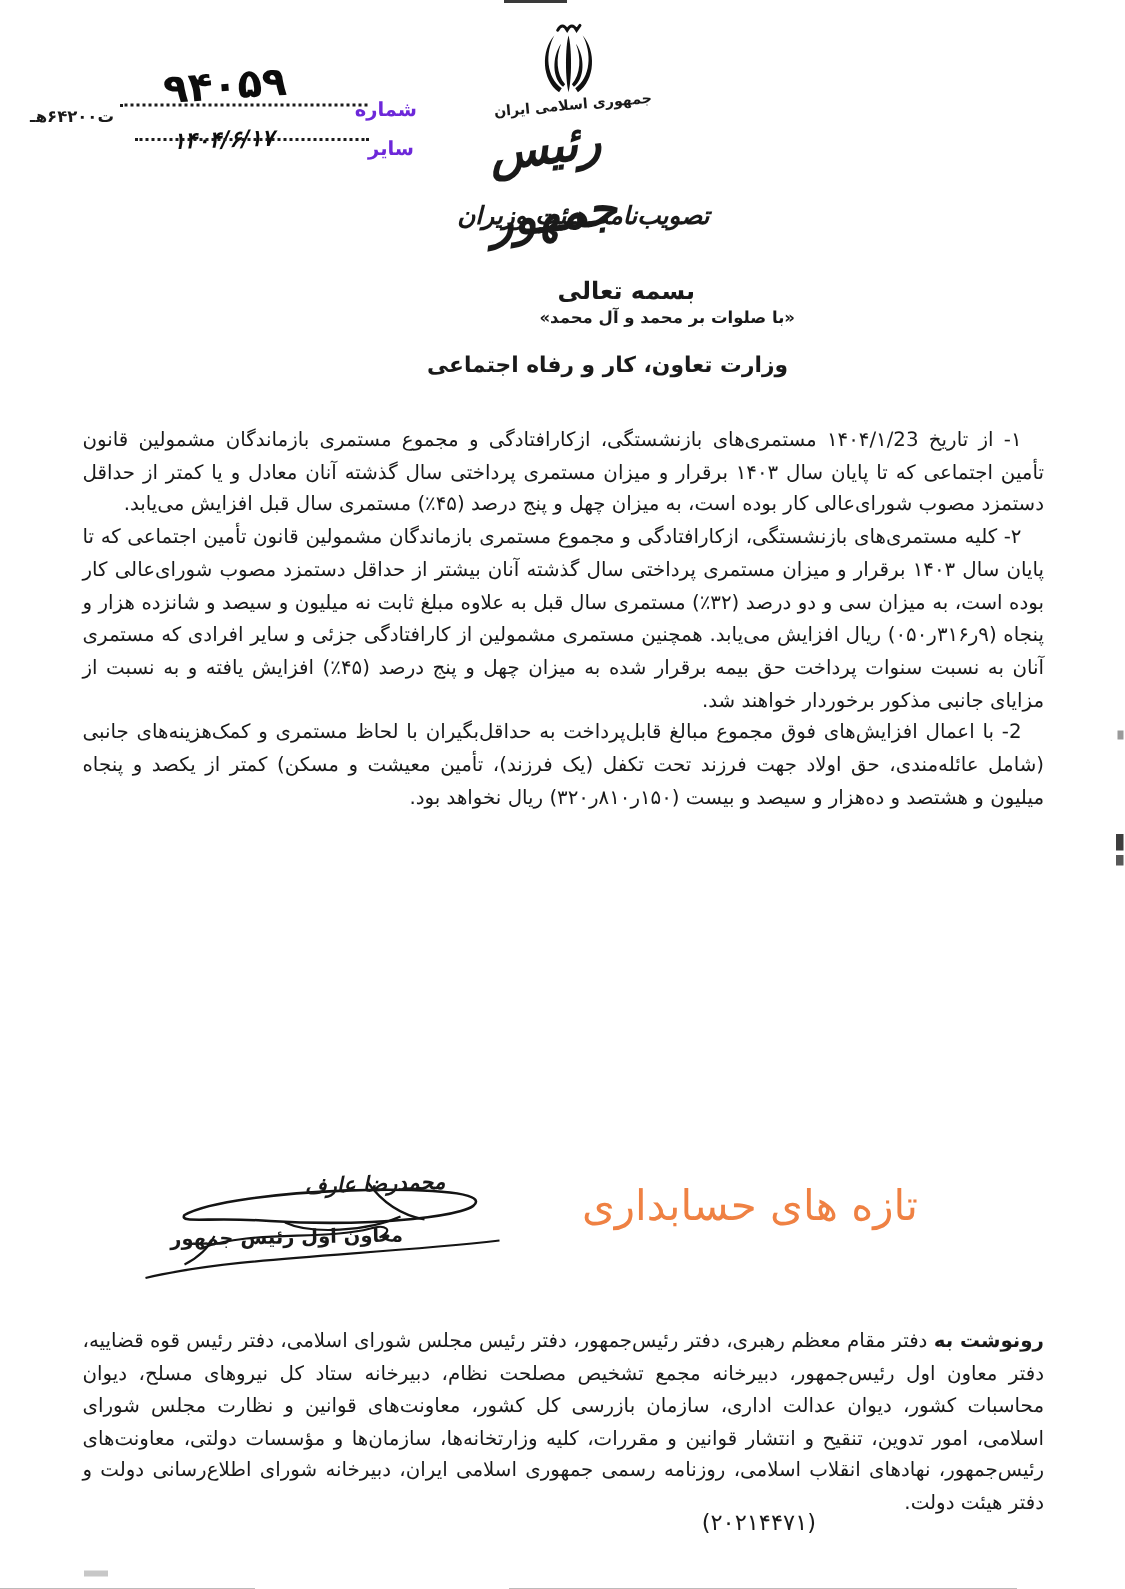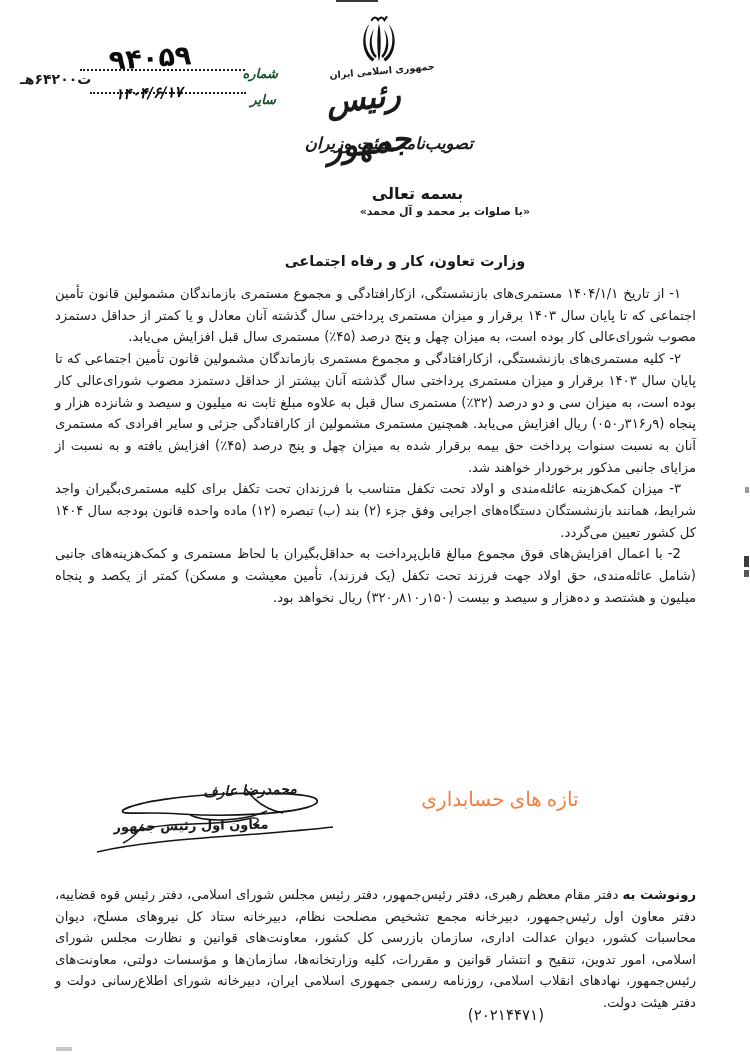--- a/index.html
+++ b/index.html
@@ -5,58 +5,58 @@
   html,body{margin:0;padding:0;background:#888;}
   .page{
     position:relative;width:750px;height:1059px;margin:0 auto;
     background:#ffffff;overflow:hidden;direction:rtl;
     font-family:"DejaVu Sans", sans-serif;color:#1a1a1a;
   }
   
   .top-artifact{position:absolute;left:336px;top:0;width:42px;height:2px;background:#3a3a3a;}
   
   .numblock{position:absolute;left:20px;top:44px;width:260px;height:70px;direction:rtl;}
-  .numblock .lbl{position:absolute;font-size:13px;font-style:italic;font-weight:600;color:#14532d;text-align:center;}
+  .numblock .lbl{position:absolute;font-size:13px;font-weight:600;color:#6d28d9;text-align:center;}
   .lbl-no{right:2px;top:22px;}
   .lbl-dt{right:4px;top:48px;}
   .hand-no{position:absolute;left:72px;top:-2px;width:116px;text-align:center;
     font-size:27px;font-weight:bold;letter-spacing:3px;transform:rotate(-4deg);color:#0c0c0c;}
-  .no-suffix{position:absolute;left:0;top:27px;font-size:14px;font-weight:600;}
+  .no-suffix{position:absolute;left:0;top:27px;font-size:11px;font-weight:600;}
   .dots1{position:absolute;left:60px;top:25px;width:165px;border-bottom:2px dotted #1c1c1c;}
   .hand-dt{position:absolute;left:74px;top:40px;width:110px;text-align:center;
     font-size:15px;font-weight:bold;font-style:italic;transform:rotate(-2deg);color:#0c0c0c;}
   .dots2{position:absolute;left:70px;top:48px;width:156px;border-bottom:2px dotted #1c1c1c;}
   
   .emblem{position:absolute;left:352px;top:12px;width:54px;height:54px;}
   .statename{position:absolute;left:320px;top:65px;width:124px;text-align:center;
     font-size:9.5px;font-weight:600;transform:rotate(-5deg);}
   .office{position:absolute;left:296px;top:76px;width:140px;text-align:center;
     font-size:32px;font-weight:bold;font-style:italic;transform:rotate(-7deg);line-height:1.4;}
   .doctype{position:absolute;left:283px;top:134px;width:190px;
     font-size:16.5px;font-weight:bold;font-style:italic;}
   
   .besmele{position:absolute;left:330px;top:184px;width:175px;text-align:center;font-size:16px;font-weight:600;}
   .salawat{position:absolute;left:305px;top:205px;width:225px;font-size:11px;font-weight:600;}
   
-  .addressee{position:absolute;left:255px;top:253px;width:300px;text-align:center;
+  .addressee{position:absolute;left:255px;top:236px;width:300px;text-align:center;
     font-size:14.5px;font-weight:bold;}
   
   .body{position:absolute;left:55px;top:283px;width:641px;direction:rtl;
     font-size:13.2px;line-height:21.7px;text-align:justify;}
   .body p{margin:0;text-indent:15px;}
   
   .sigblock{position:absolute;left:95px;top:780px;width:250px;height:84px;}
   .sigblock svg{position:absolute;left:0;top:0;}
   .signame{position:absolute;left:60px;top:2px;width:190px;text-align:center;
     font-size:14px;font-weight:bold;font-style:italic;transform:rotate(-2deg);}
   .sigtitle{position:absolute;left:16px;top:38px;width:160px;text-align:center;
     font-size:13px;font-weight:600;transform:rotate(-1deg);}
   
   .watermark{position:absolute;left:380px;top:787px;width:240px;text-align:center;
-    font-size:20px;color:#ef8143;font-weight:500;font-family:Liberation Serif, serif;}
+    font-size:28px;color:#ef8143;font-weight:500;}
   
   .footer{position:absolute;left:55px;top:884px;width:641px;direction:rtl;
     font-size:13.2px;line-height:21.5px;text-align:justify;}
   .footer .lead{font-weight:bold;margin-top:28px;}
   .refnum{position:absolute;left:474px;top:1006px;width:70px;text-align:center;font-size:15px;}
   
   .edge-mark{position:absolute;background:#444;}
   .m1{left:745px;top:487px;width:4px;height:6px;background:#9a9a9a;}
   .m2{left:744px;top:556px;width:5px;height:11px;background:#3d3d3d;}
   .m3{left:744px;top:570px;width:5px;height:7px;background:#585858;}
@@ -92,23 +92,22 @@
   <div class="statename">جمهوری اسلامی ایران</div>
   <div class="office">رئیس جمهور</div>
   <div class="doctype">تصویب‌نامه هیئت وزیران</div>
 
   <div class="besmele">بسمه تعالی</div>
   <div class="salawat">«با صلوات بر محمد و آل محمد»</div>
 
   <div class="addressee">وزارت تعاون، کار و رفاه اجتماعی</div>
 
   <div class="body">
-    <p>۱- از تاریخ ۱۴۰۴/۱/۱ مستمری‌های بازنشستگی، ازکارافتادگی و مجموع مستمری بازماندگان مشمولین قانون تأمین اجتماعی که تا پایان سال ۱۴۰۳ برقرار و میزان مستمری پرداختی سال گذشته آنان معادل و یا کمتر از حداقل دستمزد مصوب شورای‌عالی کار بوده است، به میزان چهل و پنج درصد (۴۵٪) مستمری سال قبل افزایش می‌یابد.</p>
+    <p>۱- از تاریخ ۱۴۰۴/۱/23 مستمری‌های بازنشستگی، ازکارافتادگی و مجموع مستمری بازماندگان مشمولین قانون تأمین اجتماعی که تا پایان سال ۱۴۰۳ برقرار و میزان مستمری پرداختی سال گذشته آنان معادل و یا کمتر از حداقل دستمزد مصوب شورای‌عالی کار بوده است، به میزان چهل و پنج درصد (۴۵٪) مستمری سال قبل افزایش می‌یابد.</p>
     <p>۲- کلیه مستمری‌های بازنشستگی، ازکارافتادگی و مجموع مستمری بازماندگان مشمولین قانون تأمین اجتماعی که تا پایان سال ۱۴۰۳ برقرار و میزان مستمری پرداختی سال گذشته آنان بیشتر از حداقل دستمزد مصوب شورای‌عالی کار بوده است، به میزان سی و دو درصد (۳۲٪) مستمری سال قبل به علاوه مبلغ ثابت نه میلیون و سیصد و شانزده هزار و پنجاه (۹ر۳۱۶ر۰۵۰) ریال افزایش می‌یابد. همچنین مستمری مشمولین از کارافتادگی جزئی و سایر افرادی که مستمری آنان به نسبت سنوات پرداخت حق بیمه برقرار شده به میزان چهل و پنج درصد (۴۵٪) افزایش یافته و به نسبت از مزایای جانبی مذکور برخوردار خواهند شد.</p>
-    <p>۳- میزان کمک‌هزینه عائله‌مندی و اولاد تحت تکفل متناسب با فرزندان تحت تکفل برای کلیه مستمری‌بگیران واجد شرایط، همانند بازنشستگان دستگاه‌های اجرایی وفق جزء (۲) بند (ب) تبصره (۱۲) ماده واحده قانون بودجه سال ۱۴۰۴ کل کشور تعیین می‌گردد.</p>
     <p>2- با اعمال افزایش‌های فوق مجموع مبالغ قابل‌پرداخت به حداقل‌بگیران با لحاظ مستمری و کمک‌هزینه‌های جانبی (شامل عائله‌مندی، حق اولاد جهت فرزند تحت تکفل (یک فرزند)، تأمین معیشت و مسکن) کمتر از یکصد و پنجاه میلیون و هشتصد و ده‌هزار و سیصد و بیست (۱۵۰ر۸۱۰ر۳۲۰) ریال نخواهد بود.</p>
   </div>
 
   <div class="sigblock">
     <svg width="250" height="84" viewBox="0 0 250 84" xmlns="http://www.w3.org/2000/svg">
       <path d="M28 30 C60 12 215 8 222 20 C228 31 150 38 85 34 C45 31 24 36 28 30 Z" fill="none" stroke="#141414" stroke-width="1.7"></path>
       <path d="M150 8 C160 22 172 30 188 33" fill="none" stroke="#141414" stroke-width="1.5"></path>
       <path d="M95 35 C112 43 150 41 172 31" fill="none" stroke="#141414" stroke-width="1.4"></path>
       <path d="M40 52 C70 40 122 47 152 39 C162 36 168 40 158 45" fill="none" stroke="#141414" stroke-width="1.4"></path>
       <path d="M48 44 C44 52 38 58 28 63" fill="none" stroke="#141414" stroke-width="1.4"></path>

